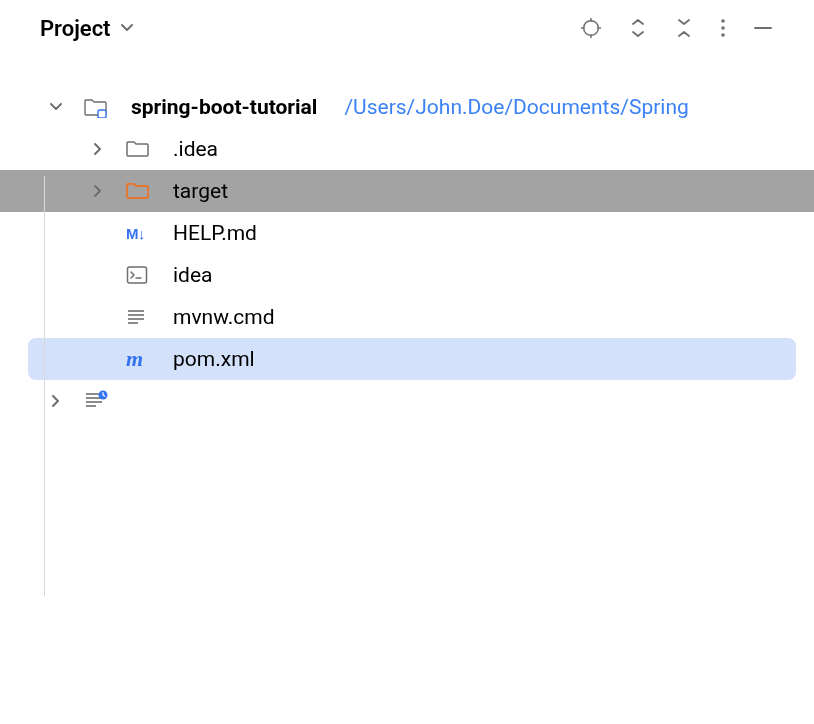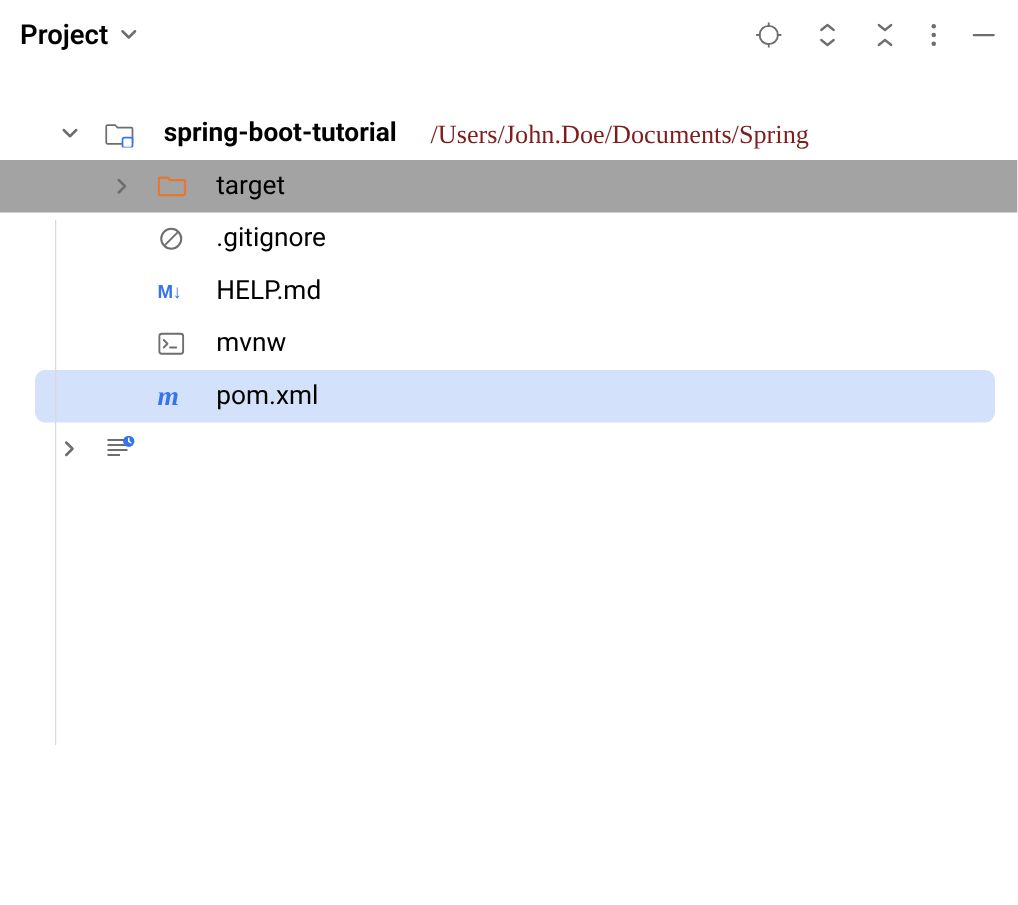--- a/index.html
+++ b/index.html
@@ -9,21 +9,21 @@
     background: #fff;
     color: #000;
     width: 814px;
     height: 724px;
     overflow: hidden;
   }
   .panel-header {
     display: flex;
     align-items: center;
     height: 56px;
-    padding: 0 16px;
+    padding: 0 40px;
     border-bottom: 0;
   }
   .panel-title {
     font-size: 22px;
     font-weight: 600;
     margin-right: 6px;
   }
   .chev-down-small { display:inline-flex; margin-left:2px; }
   .header-actions {
     margin-left: auto;
@@ -46,21 +46,21 @@
     gap: 17px;
   }
   .row.selected { background: #d3e1fb; border-radius: 8px; margin: 0 18px 0 28px; }
   .row.highlight { background: #a3a3a3; }
   .indent { display:inline-block; }
   .arrow { width: 22px; display:inline-flex; justify-content:center; color:#6e6e6e; }
   .arrow.blank { visibility:hidden; }
   .icon-slot { width: 30px; display:inline-flex; justify-content:flex-start; align-items:center; }
   .label { }
   .label.bold { font-weight: 700; }
-  .path { color:#7f1d1d; margin-left: 10px; font-family: Liberation Serif, serif; }
+  .path { color:#3b82f6; margin-left: 10px; }
   .guide {
     position: absolute;
     left: 44px;
     top: 120px;
     width: 1px;
     height: 420px;
     background: #d9d9d9;
   }
   .tree-container { position: relative; }
 </style>
@@ -126,48 +126,47 @@
         <svg width="24" height="22" viewBox="0 0 24 22">
           <path d="M2 4 h6 l2 2 h11 a1 1 0 0 1 1 1 v11 a1 1 0 0 1 -1 1 h-19 a1 1 0 0 1 -1 -1 v-13 a1 1 0 0 1 1 -1 z" fill="none" stroke="#6e6e6e" stroke-width="1.4"></path>
           <rect x="14" y="14" width="8" height="8" rx="1.5" fill="#fff" stroke="#3574f0" stroke-width="1.4"></rect>
         </svg>
       </span>
       <span class="label bold">spring-boot-tutorial</span>
       <span class="path">/Users/John.Doe/Documents/Spring</span>
     </div>
 
     <div id="root-children">
+        <div class="row">
+          <span class="indent" style="width:70px"></span>
+          <span class="arrow">
+            <svg width="14" height="14" viewBox="0 0 14 14">
+              <path d="M4 2l5 5-5 5" fill="none" stroke="#6e6e6e" stroke-width="2" stroke-linecap="round" stroke-linejoin="round"></path>
+            </svg>
+          </span>
+          <span class="icon-slot">
+            <svg width="24" height="20" viewBox="0 0 24 20">
+              <path d="M2 3 h6 l2 2 h11 a1 1 0 0 1 1 1 v10 a1 1 0 0 1 -1 1 h-19 a1 1 0 0 1 -1 -1 v-12 a1 1 0 0 1 1 -1 z" fill="none" stroke="#6e6e6e" stroke-width="1.5"></path>
+            </svg>
+          </span>
+          <span class="label">.idea</span>
+        </div>
         <div class="row highlight">
           <span class="indent" style="width:70px"></span>
           <span class="arrow">
             <svg width="14" height="14" viewBox="0 0 14 14">
               <path d="M4 2l5 5-5 5" fill="none" stroke="#6e6e6e" stroke-width="2" stroke-linecap="round" stroke-linejoin="round"></path>
             </svg>
           </span>
           <span class="icon-slot">
             <svg width="24" height="20" viewBox="0 0 24 20">
               <path d="M2 3 h6 l2 2 h11 a1 1 0 0 1 1 1 v10 a1 1 0 0 1 -1 1 h-19 a1 1 0 0 1 -1 -1 v-12 a1 1 0 0 1 1 -1 z" fill="none" stroke="#e8762c" stroke-width="1.8"></path>
             </svg>
           </span>
           <span class="label">target</span>
-        </div>
-        <div class="row">
-          <span class="indent" style="width:70px"></span>
-          <span class="arrow blank">
-            <svg width="14" height="14" viewBox="0 0 14 14">
-              <path d="M4 2l5 5-5 5" fill="none" stroke="#6e6e6e" stroke-width="2" stroke-linecap="round" stroke-linejoin="round"></path>
-            </svg>
-          </span>
-          <span class="icon-slot">
-            <svg width="22" height="22" viewBox="0 0 22 22">
-              <circle cx="11" cy="11" r="8" fill="none" stroke="#6e6e6e" stroke-width="1.6"></circle>
-              <line x1="5.5" y1="16.5" x2="16.5" y2="5.5" stroke="#6e6e6e" stroke-width="1.6"></line>
-            </svg>
-          </span>
-          <span class="label">.gitignore</span>
         </div>
         <div class="row">
           <span class="indent" style="width:70px"></span>
           <span class="arrow blank">
             <svg width="14" height="14" viewBox="0 0 14 14">
               <path d="M4 2l5 5-5 5" fill="none" stroke="#6e6e6e" stroke-width="2" stroke-linecap="round" stroke-linejoin="round"></path>
             </svg>
           </span>
           <span class="icon-slot">
             <span style="font-family:sans-serif;font-weight:700;font-size:15px;color:#3574f0;letter-spacing:-0.5px">M↓</span>
@@ -181,21 +180,38 @@
               <path d="M4 2l5 5-5 5" fill="none" stroke="#6e6e6e" stroke-width="2" stroke-linecap="round" stroke-linejoin="round"></path>
             </svg>
           </span>
           <span class="icon-slot">
             <svg width="22" height="20" viewBox="0 0 22 20">
               <rect x="1.5" y="2" width="19" height="16" rx="2" fill="none" stroke="#6e6e6e" stroke-width="1.5"></rect>
               <path d="M5 7l3 3-3 3" fill="none" stroke="#6e6e6e" stroke-width="1.5" stroke-linecap="round" stroke-linejoin="round"></path>
               <line x1="10" y1="13" x2="15" y2="13" stroke="#6e6e6e" stroke-width="1.5" stroke-linecap="round"></line>
             </svg>
           </span>
-          <span class="label">mvnw</span>
+          <span class="label">idea</span>
+        </div>
+        <div class="row">
+          <span class="indent" style="width:70px"></span>
+          <span class="arrow blank">
+            <svg width="14" height="14" viewBox="0 0 14 14">
+              <path d="M4 2l5 5-5 5" fill="none" stroke="#6e6e6e" stroke-width="2" stroke-linecap="round" stroke-linejoin="round"></path>
+            </svg>
+          </span>
+          <span class="icon-slot">
+            <svg width="20" height="20" viewBox="0 0 20 20">
+              <line x1="2" y1="4" x2="18" y2="4" stroke="#6e6e6e" stroke-width="1.6"></line>
+              <line x1="2" y1="8" x2="18" y2="8" stroke="#6e6e6e" stroke-width="1.6"></line>
+              <line x1="2" y1="12" x2="18" y2="12" stroke="#6e6e6e" stroke-width="1.6"></line>
+              <line x1="2" y1="16" x2="12" y2="16" stroke="#6e6e6e" stroke-width="1.6"></line>
+            </svg>
+          </span>
+          <span class="label">mvnw.cmd</span>
         </div>
         <div class="row selected">
           <span class="indent" style="width:42px"></span>
           <span class="arrow blank">
             <svg width="14" height="14" viewBox="0 0 14 14">
               <path d="M4 2l5 5-5 5" fill="none" stroke="#6e6e6e" stroke-width="2" stroke-linecap="round" stroke-linejoin="round"></path>
             </svg>
           </span>
           <span class="icon-slot">
             <span style="font-family:Georgia,serif;font-style:italic;font-weight:600;font-size:22px;color:#3574f0">m</span>

